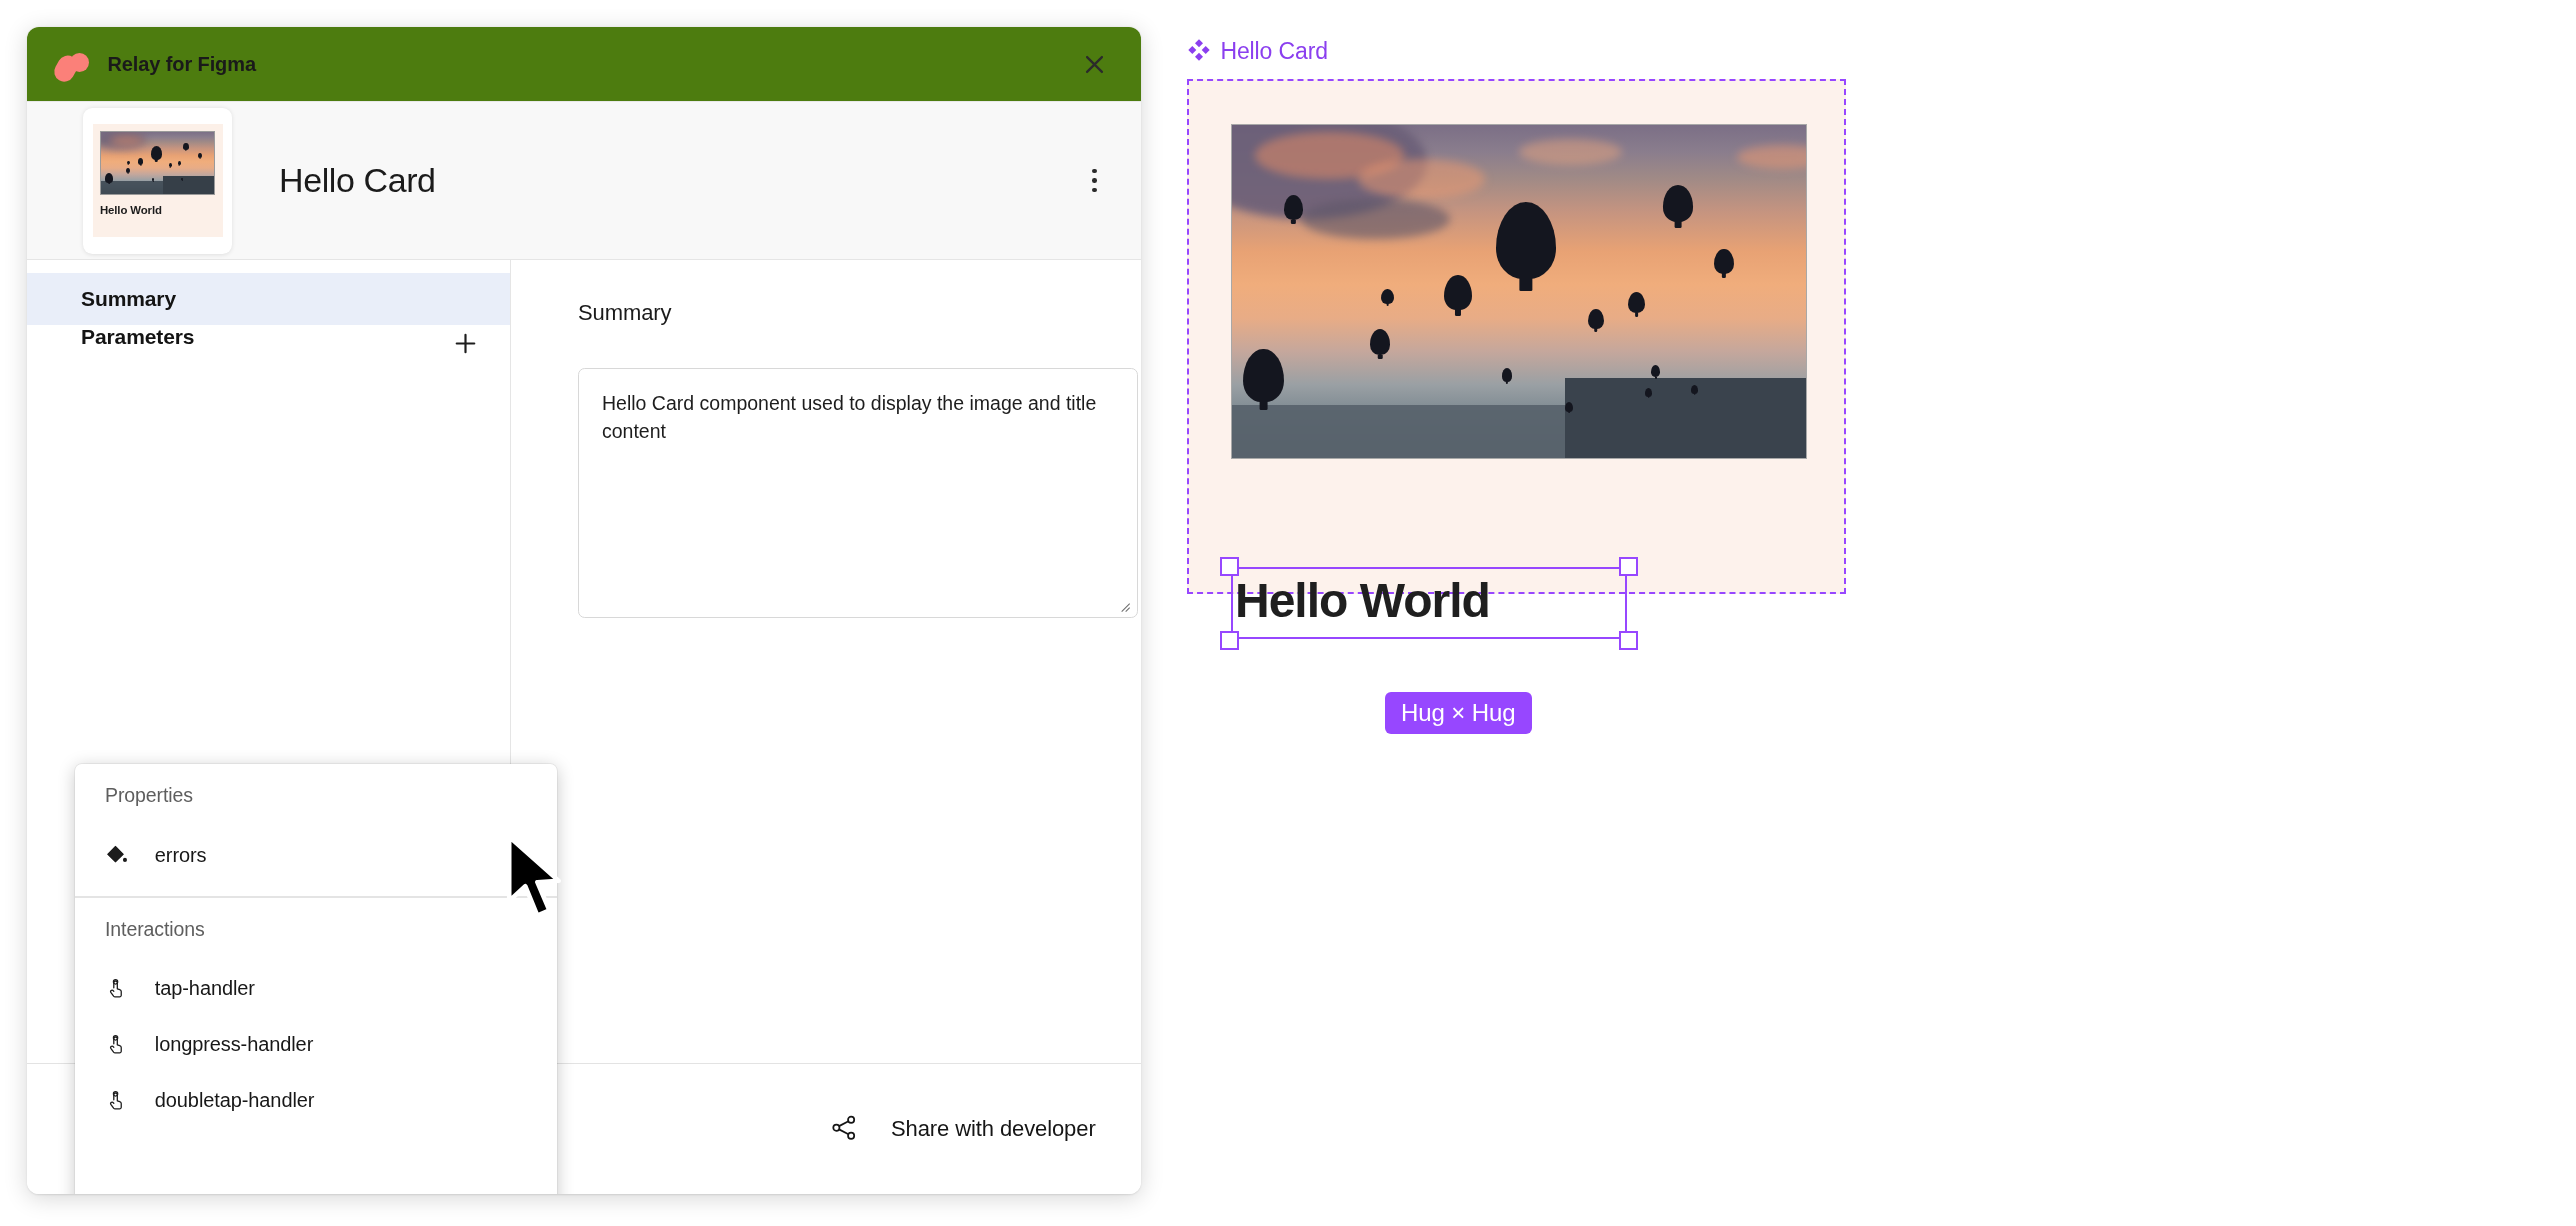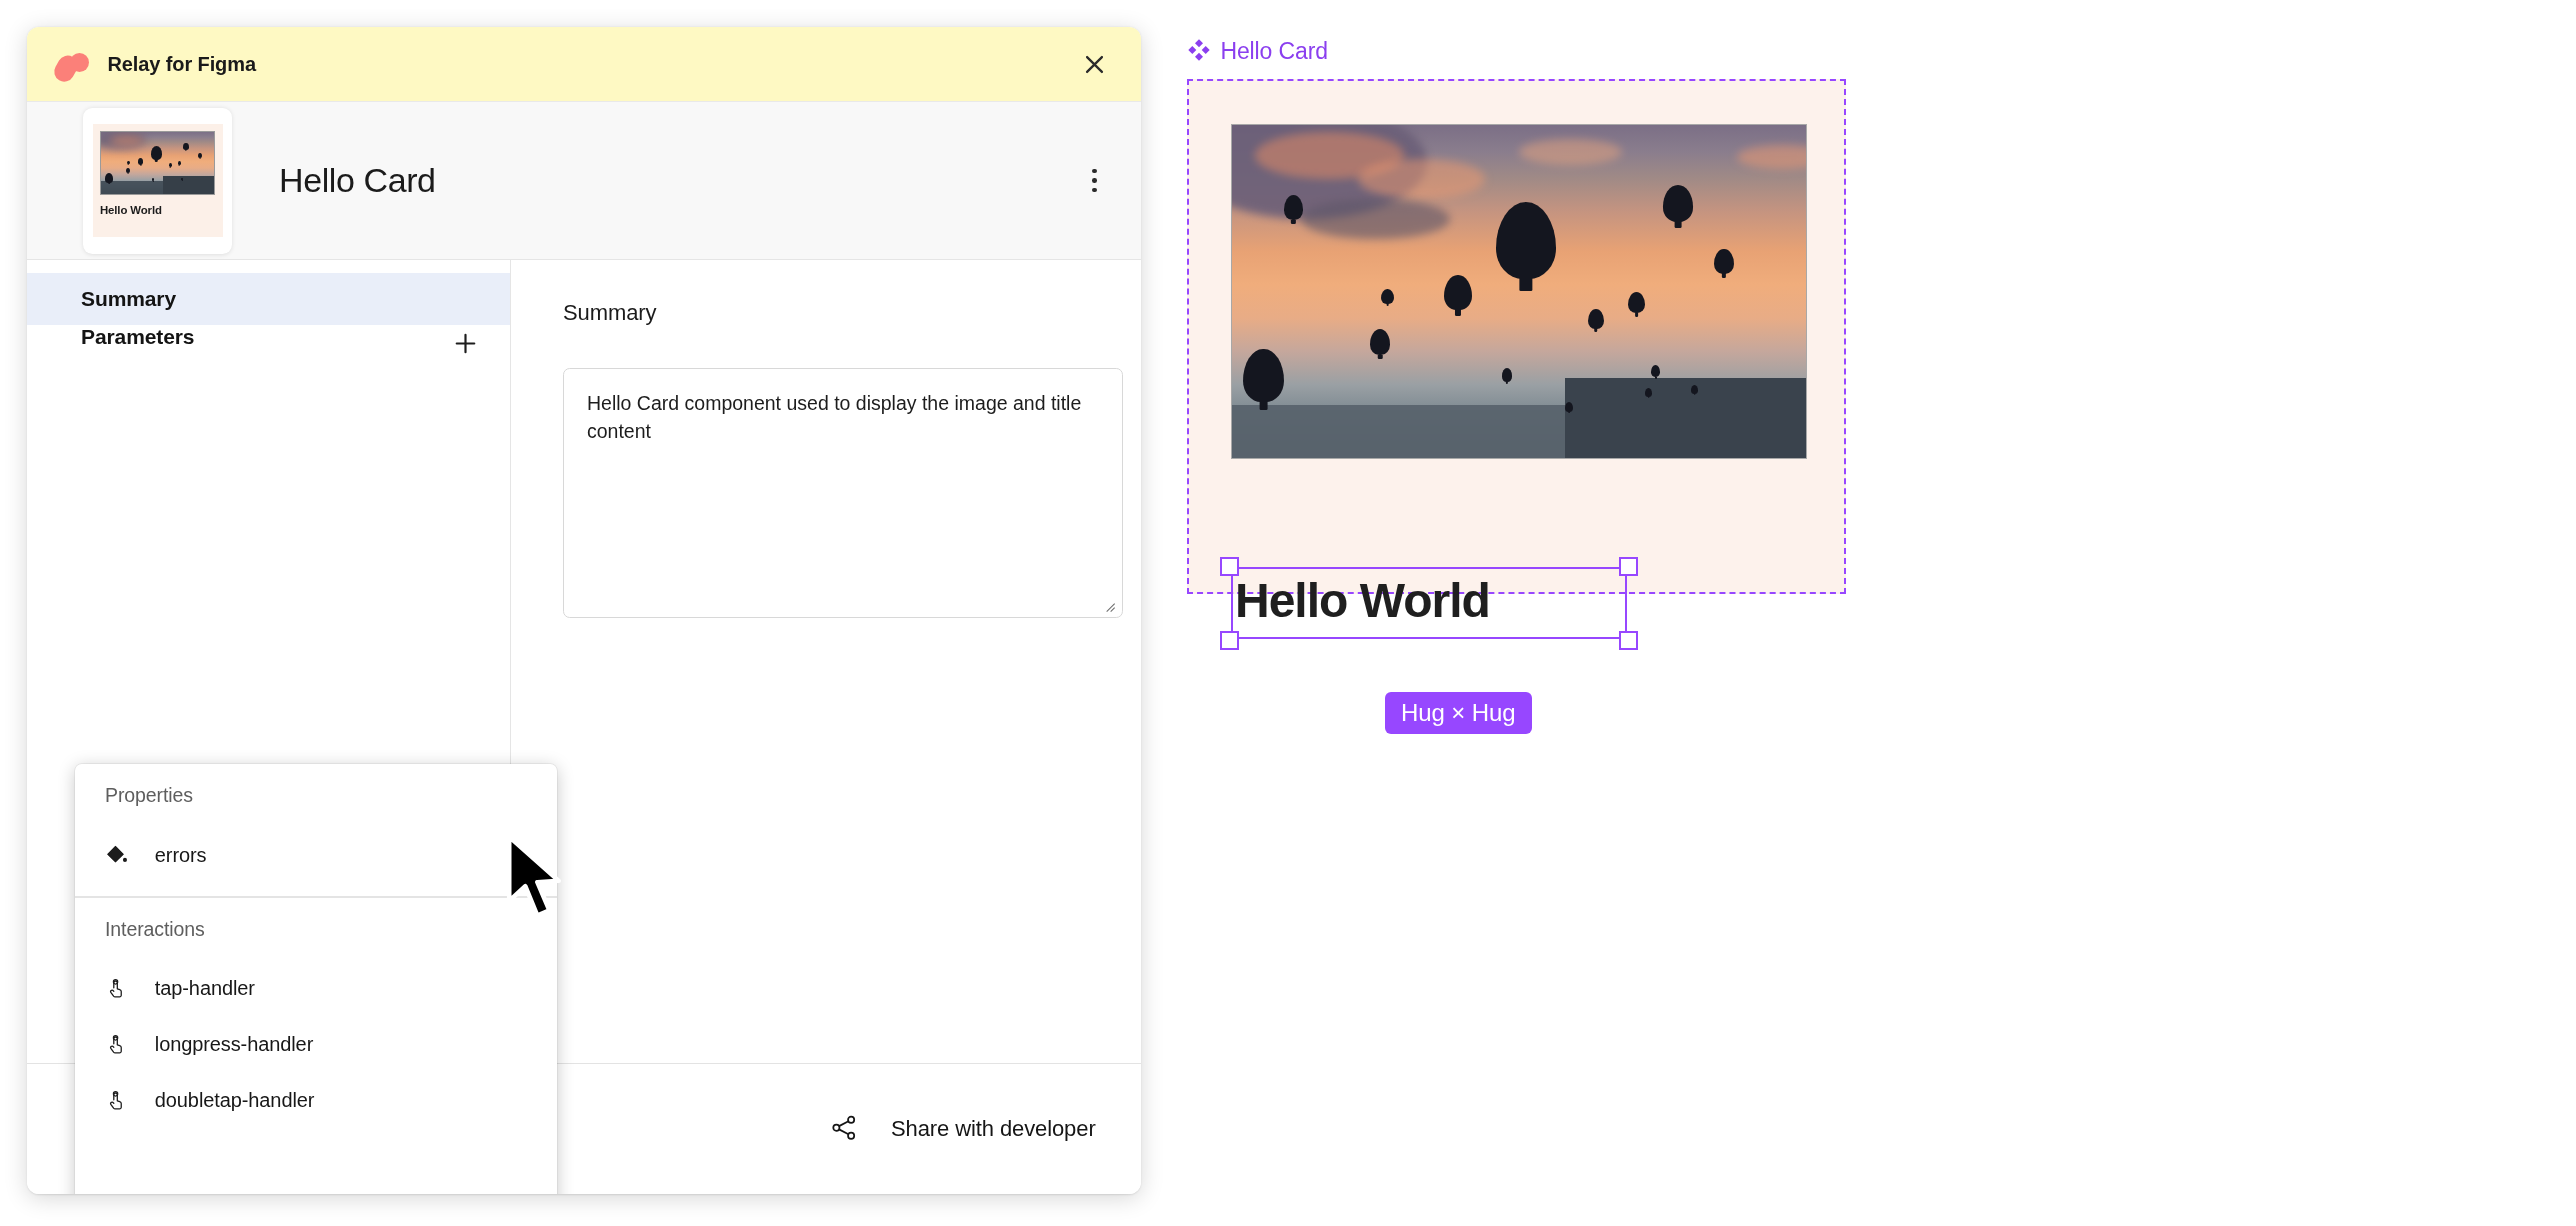--- a/index.html
+++ b/index.html
@@ -24,21 +24,21 @@
     box-shadow: 0 4px 23px rgba(0,0,0,0.16), 0 0.7px 2px rgba(0,0,0,0.10);
     display: flex;
     flex-direction: column;
     overflow: hidden;
   }
 
   
   #plugin-titlebar {
     height: 75px;
     flex: 0 0 75px;
-    background: #fef9c3;
+    background: #4d7c0f;
     border-bottom: 1.3px solid #e9e9e9;
     display: flex;
     align-items: center;
     padding: 0 25.5px 0 28px;
     justify-content: space-between;
   }
   #relay-logo {
     width: 35px; height: 35px;
     flex: 0 0 35px;
     margin-right: 17.4px;
@@ -137,20 +137,21 @@
     border-radius: 50%;
     background: #2b2b2b;
   }
 
   
   #plugin-body {
     flex: 1 1 auto;
     display: flex;
     min-height: 0;
     position: relative;
+    gap: 15px;
   }
   #plugin-sidebar {
     flex: 0 0 484px;
     width: 484px;
     border-right: 1.3px solid #e5e5e5;
     background: #ffffff;
     padding-top: 13.4px;
     position: relative;
   }
   .sidebar-tab {

